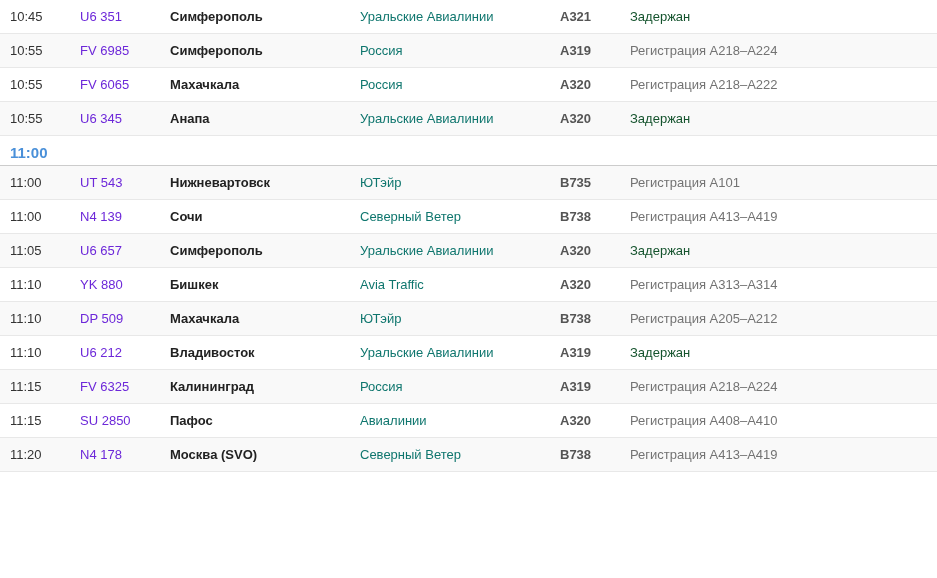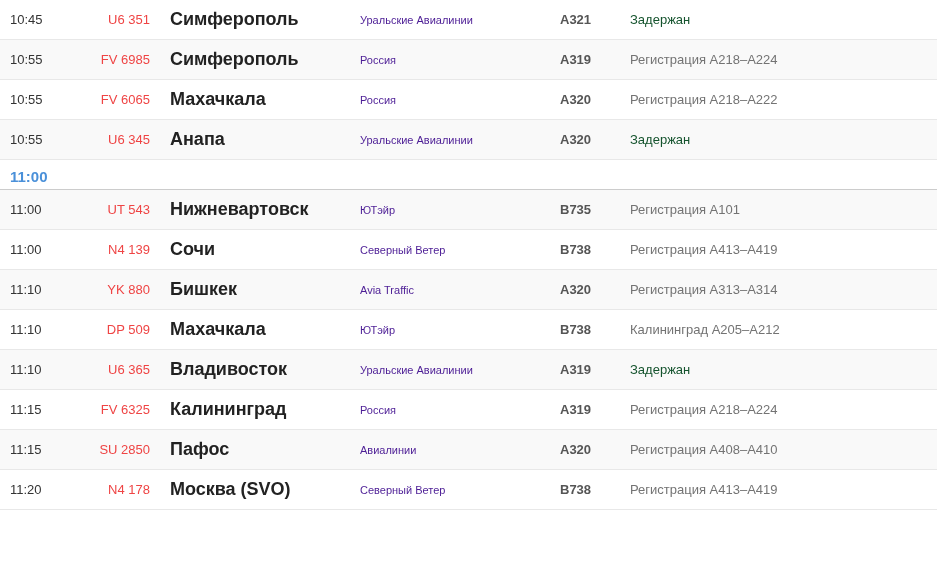--- a/index.html
+++ b/index.html
@@ -27,34 +27,33 @@
       padding: 9px 10px;
       vertical-align: middle;
     }
     .time-col {
       width: 70px;
       color: #333;
       font-size: 13px;
     }
     .flight-col {
       width: 90px;
-      color: #ef4444;
+      color: #6d28d9;
       font-size: 13px;
-      text-align: right;
     }
     .dest-col {
       width: 190px;
       font-weight: bold;
-      font-size: 18px;
+      font-size: 13px;
       color: #222;
     }
     .airline-col {
       width: 200px;
-      color: #4c1d95;
-      font-size: 11px;
+      color: #0f766e;
+      font-size: 13px;
     }
     .aircraft-col {
       width: 70px;
       color: #555;
       font-size: 13px;
       font-weight: bold;
     }
     .status-col {
       color: #737373;
       font-size: 13px;
@@ -127,38 +126,46 @@
   </tr>
       <tr>
     <td class="time-col">11:00</td>
     <td class="flight-col">N4 139</td>
     <td class="dest-col">Сочи</td>
     <td class="airline-col">Северный Ветер</td>
     <td class="aircraft-col">B738</td>
     <td class="status-col ">Регистрация А413–А419</td>
   </tr>
       <tr>
+    <td class="time-col">11:05</td>
+    <td class="flight-col">U6 657</td>
+    <td class="dest-col">Симферополь</td>
+    <td class="airline-col">Уральские Авиалинии</td>
+    <td class="aircraft-col">A320</td>
+    <td class="status-col status-delayed">Задержан</td>
+  </tr>
+      <tr>
     <td class="time-col">11:10</td>
     <td class="flight-col">YK 880</td>
     <td class="dest-col">Бишкек</td>
     <td class="airline-col">Avia Traffic</td>
     <td class="aircraft-col">A320</td>
     <td class="status-col ">Регистрация А313–А314</td>
   </tr>
       <tr>
     <td class="time-col">11:10</td>
     <td class="flight-col">DP 509</td>
     <td class="dest-col">Махачкала</td>
     <td class="airline-col">ЮТэйр</td>
     <td class="aircraft-col">B738</td>
-    <td class="status-col ">Калининград А205–А212</td>
+    <td class="status-col ">Регистрация А205–А212</td>
   </tr>
       <tr>
     <td class="time-col">11:10</td>
-    <td class="flight-col">U6 365</td>
+    <td class="flight-col">U6 212</td>
     <td class="dest-col">Владивосток</td>
     <td class="airline-col">Уральские Авиалинии</td>
     <td class="aircraft-col">A319</td>
     <td class="status-col status-delayed">Задержан</td>
   </tr>
       <tr>
     <td class="time-col">11:15</td>
     <td class="flight-col">FV 6325</td>
     <td class="dest-col">Калининград</td>
     <td class="airline-col">Россия</td>

